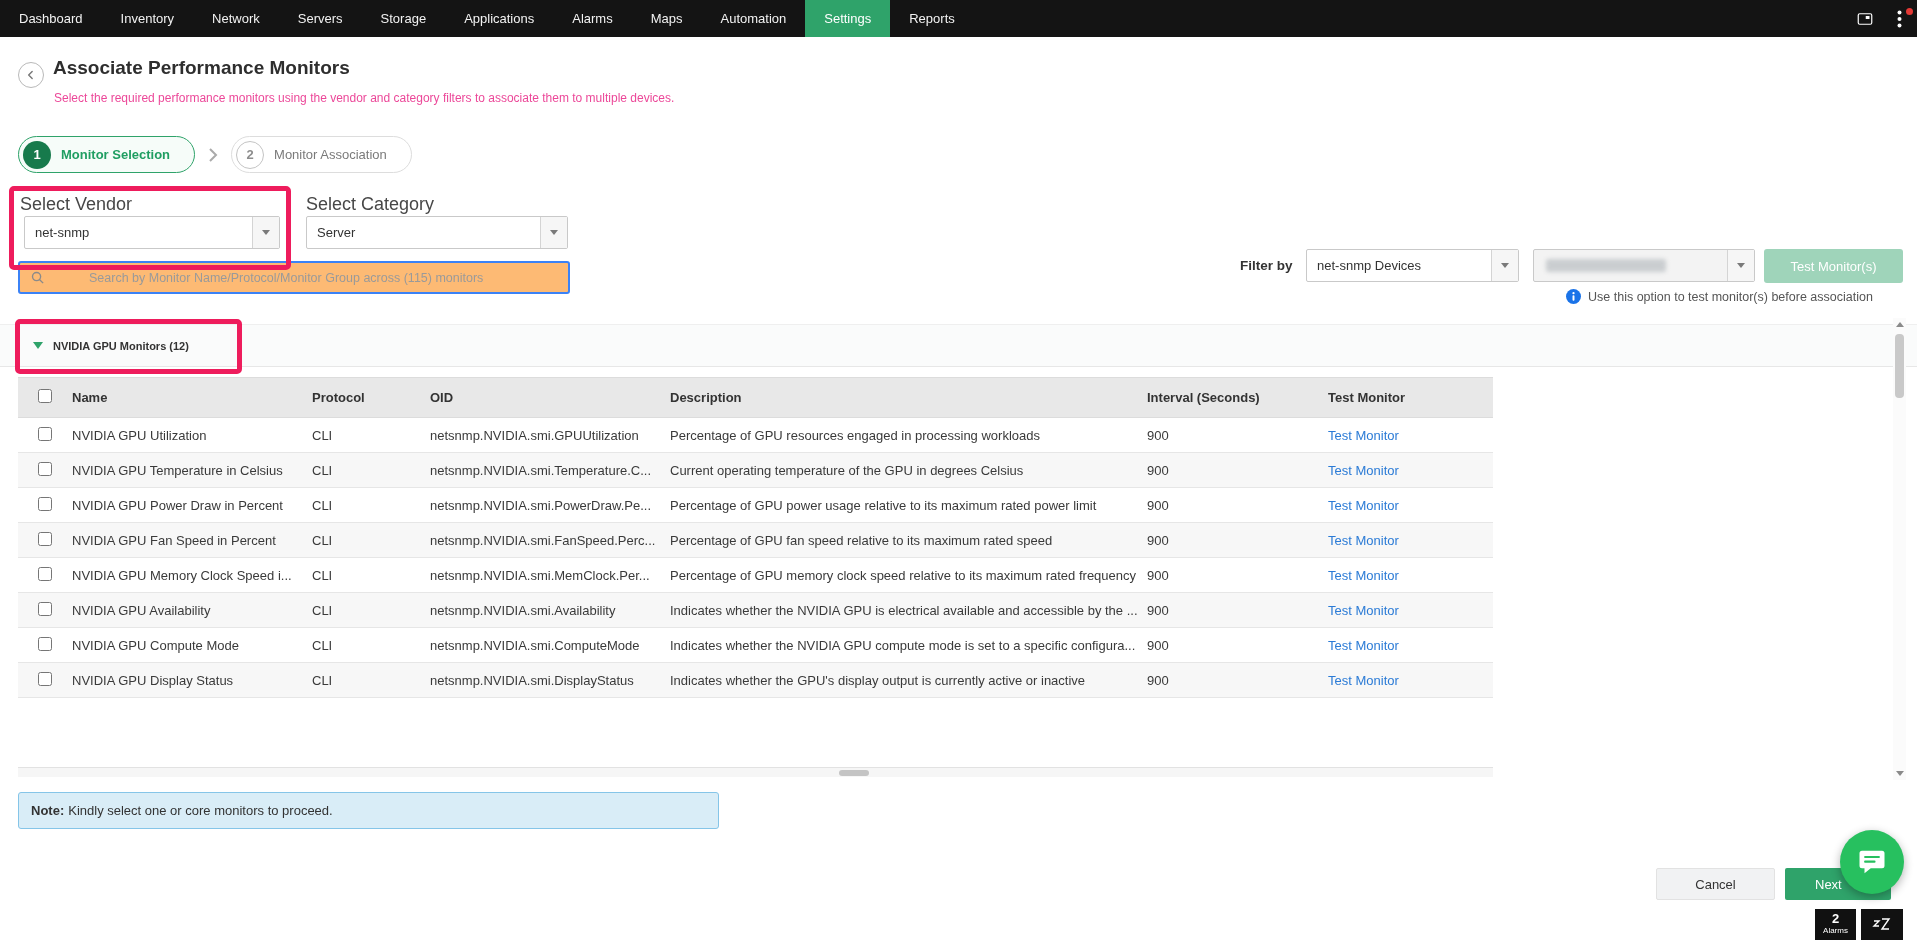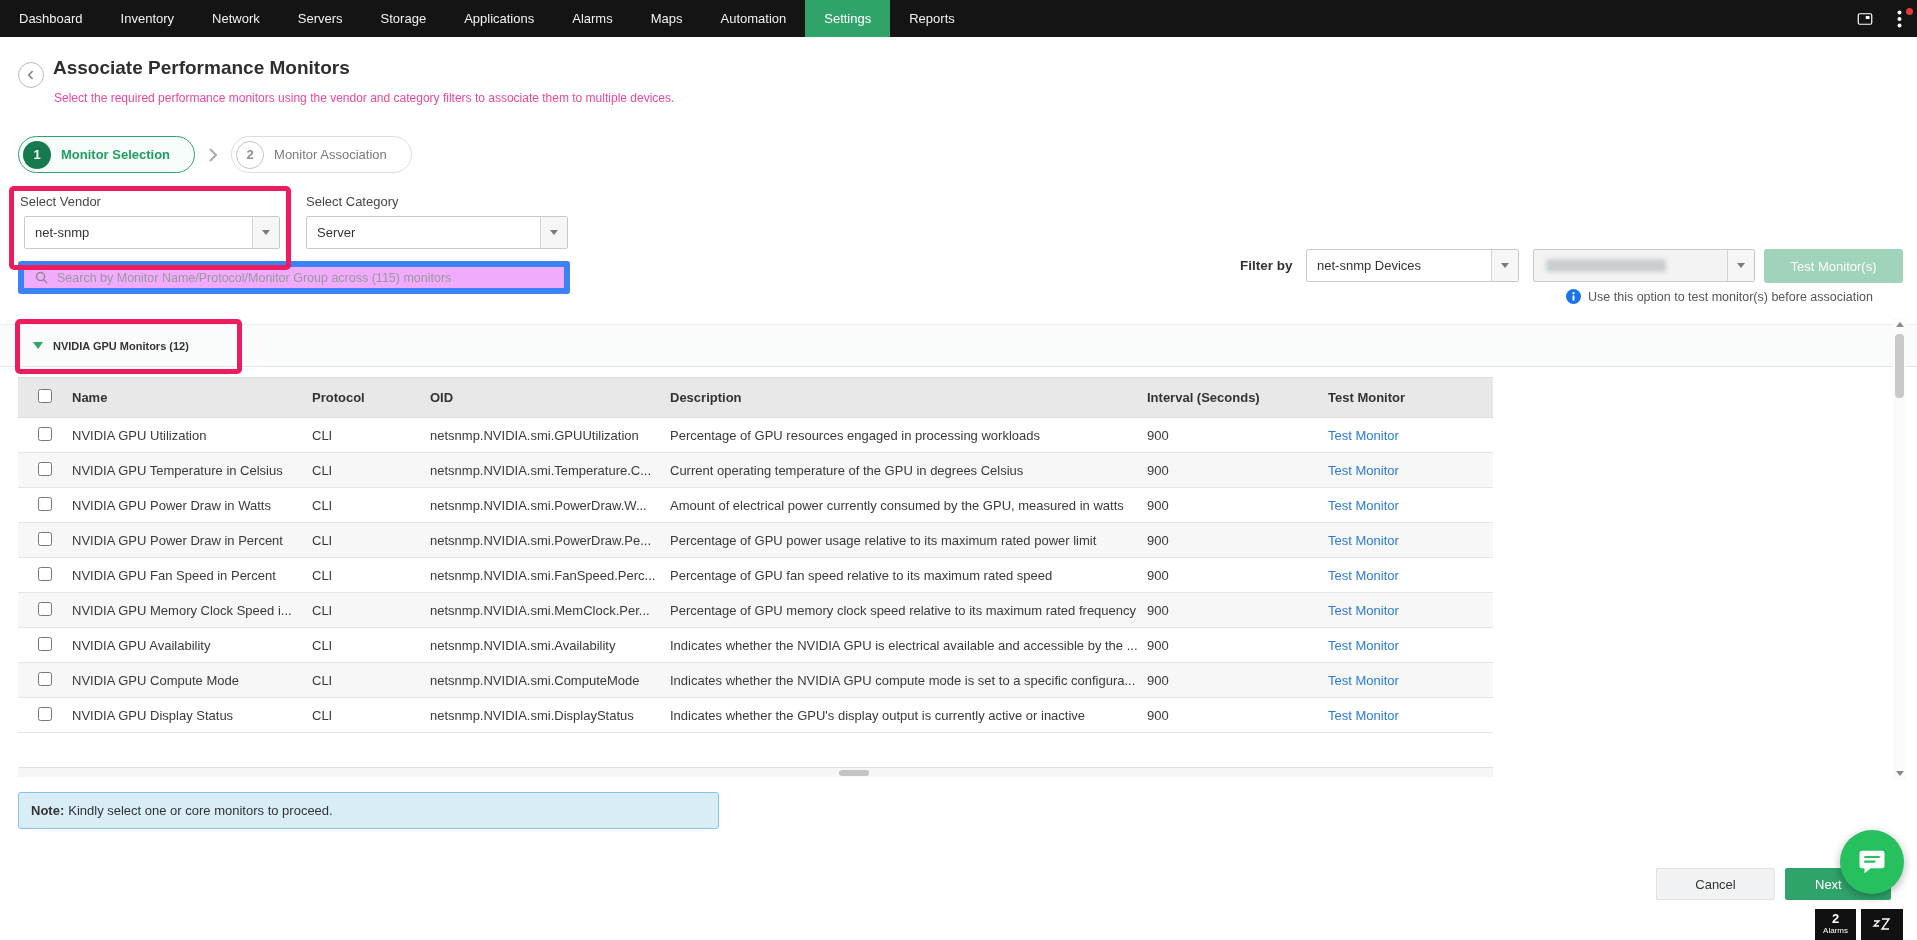--- a/index.html
+++ b/index.html
@@ -24,34 +24,34 @@
   .step-pill { display:flex; align-items:center; height:37px; border-radius:20px; border:1px solid #ddd; background:#fff; padding-right:24px; }
   .step-pill.active { border-color:#2fa36a; background:#f6fcf9; }
   .step-num { width:28px; height:28px; border-radius:50%; margin:4px 10px 4px 4px; display:flex; align-items:center; justify-content:center; font-size:13px; font-weight:bold; }
   .step-pill.active .step-num { background:#177a4c; color:#fff; }
   .step-pill.inactive .step-num { background:#fff; border:1px solid #c4c4c4; color:#8d8d8d; }
   .step-label { font-size:13px; }
   .step-pill.active .step-label { color:#1f9e62; font-weight:bold; }
   .step-pill.inactive .step-label { color:#7a7a7a; }
 
   
-  .field-label { position:absolute; font-size:13px; color:#474747; }
+  .field-label { position:absolute; font-size:18px; color:#474747; }
   .lbl-vendor { left:20px; top:194px; }
   .lbl-category { left:306px; top:194px; }
   .dropdown { position:absolute; height:33px; border:1px solid #c9c9c9; background:#fff; border-radius:2px; display:flex; align-items:center; cursor:pointer; }
   .dd-vendor { left:24px; top:216px; width:256px; }
   .dd-category { left:306px; top:216px; width:262px; }
   .dd-devices { left:1306px; top:249px; width:213px; }
   .dd-test-target { left:1533px; top:249px; width:222px; background:#f3f3f3; }
   .dd-value { flex:1; font-size:13px; color:#333; padding-left:10px; white-space:nowrap; overflow:hidden; text-overflow:ellipsis; }
   .dd-btn { width:27px; height:100%; border-left:1px solid #d4d4d4; background:#f6f6f6; display:flex; align-items:center; justify-content:center; }
   .tri-down { width:0; height:0; border-left:4px solid transparent; border-right:4px solid transparent; border-top:5px solid #7a7a7a; }
   .redacted-bar { width:120px; height:13px; margin-left:12px; background:#b9bec2; border-radius:2px; filter:blur(2px); opacity:.7; }
 
-  .searchbox { position:absolute; left:18px; top:261px; width:552px; height:33px; border:6px solid #3b82f6; border-radius:3px; background:#f0abfc; display:flex; align-items:center; }
+  .searchbox { position:absolute; left:18px; top:261px; width:552px; height:33px; border:2px solid #3b82f6; border-radius:3px; background:#fdba74; display:flex; align-items:center;gap:36px; }
   .searchbox svg { margin:0 8px 0 10px; flex:0 0 auto; }
   .searchbox input { border:none; outline:none; flex:1; font-size:12.5px; color:#333; font-family:"Liberation Sans", sans-serif; background:transparent; }
   .searchbox input::placeholder { color:#9a9a9a; }
 
   .filter-by { position:absolute; left:1240px; top:258px; font-size:13.5px; color:#333; font-weight:600; }
   .test-btn { position:absolute; left:1764px; top:249px; width:139px; height:34px; background:#9fd4ba; color:#fff; font-size:13px; border:none; border-radius:3px; cursor:default; font-family:"Liberation Sans", sans-serif; }
   .test-hint { position:absolute; left:1566px; top:289px; display:flex; align-items:center; gap:7px; }
   .info-icon { width:15px; height:15px; border-radius:50%; background:#1a73e8; display:flex; align-items:center; justify-content:center; flex:0 0 auto; }
   .test-hint-text { font-size:12.5px; color:#555; white-space:nowrap; }
 
@@ -250,29 +250,20 @@
         <td><input type="checkbox" style=""></td>
         <td>NVIDIA GPU Temperature in Celsius</td>
         <td>CLI</td>
         <td>netsnmp.NVIDIA.smi.Temperature.C...</td>
         <td class="td-desc">Current operating temperature of the GPU in degrees Celsius</td>
         <td>900</td>
         <td><a class="test-link">Test Monitor</a></td>
       </tr>
       <tr>
         <td><input type="checkbox" style=""></td>
-        <td>NVIDIA GPU Power Draw in Watts</td>
-        <td>CLI</td>
-        <td>netsnmp.NVIDIA.smi.PowerDraw.W...</td>
-        <td class="td-desc">Amount of electrical power currently consumed by the GPU, measured in watts</td>
-        <td>900</td>
-        <td><a class="test-link">Test Monitor</a></td>
-      </tr>
-      <tr>
-        <td><input type="checkbox" style=""></td>
         <td>NVIDIA GPU Power Draw in Percent</td>
         <td>CLI</td>
         <td>netsnmp.NVIDIA.smi.PowerDraw.Pe...</td>
         <td class="td-desc">Percentage of GPU power usage relative to its maximum rated power limit</td>
         <td>900</td>
         <td><a class="test-link">Test Monitor</a></td>
       </tr>
       <tr>
         <td><input type="checkbox" style=""></td>
         <td>NVIDIA GPU Fan Speed in Percent</td>

